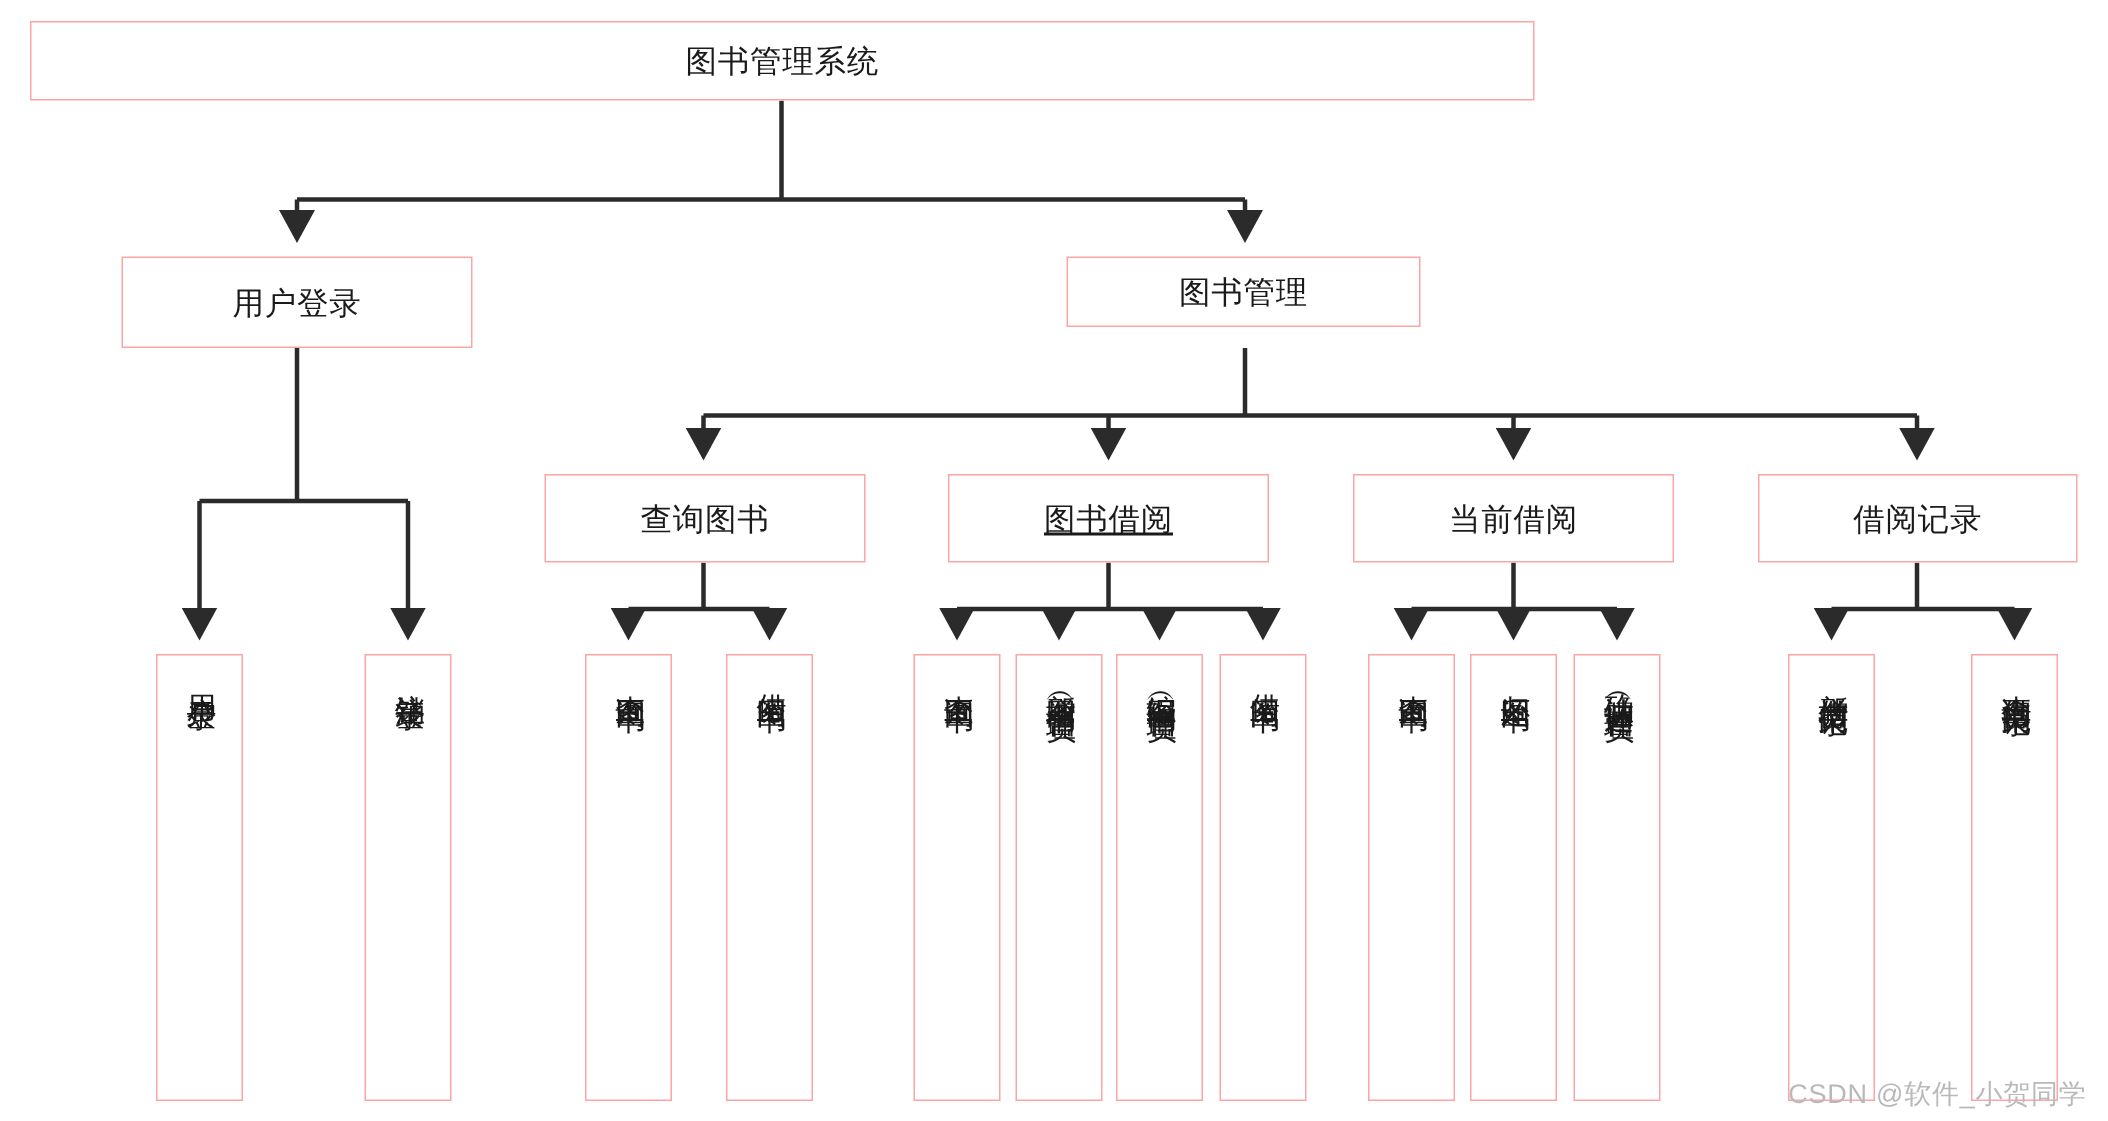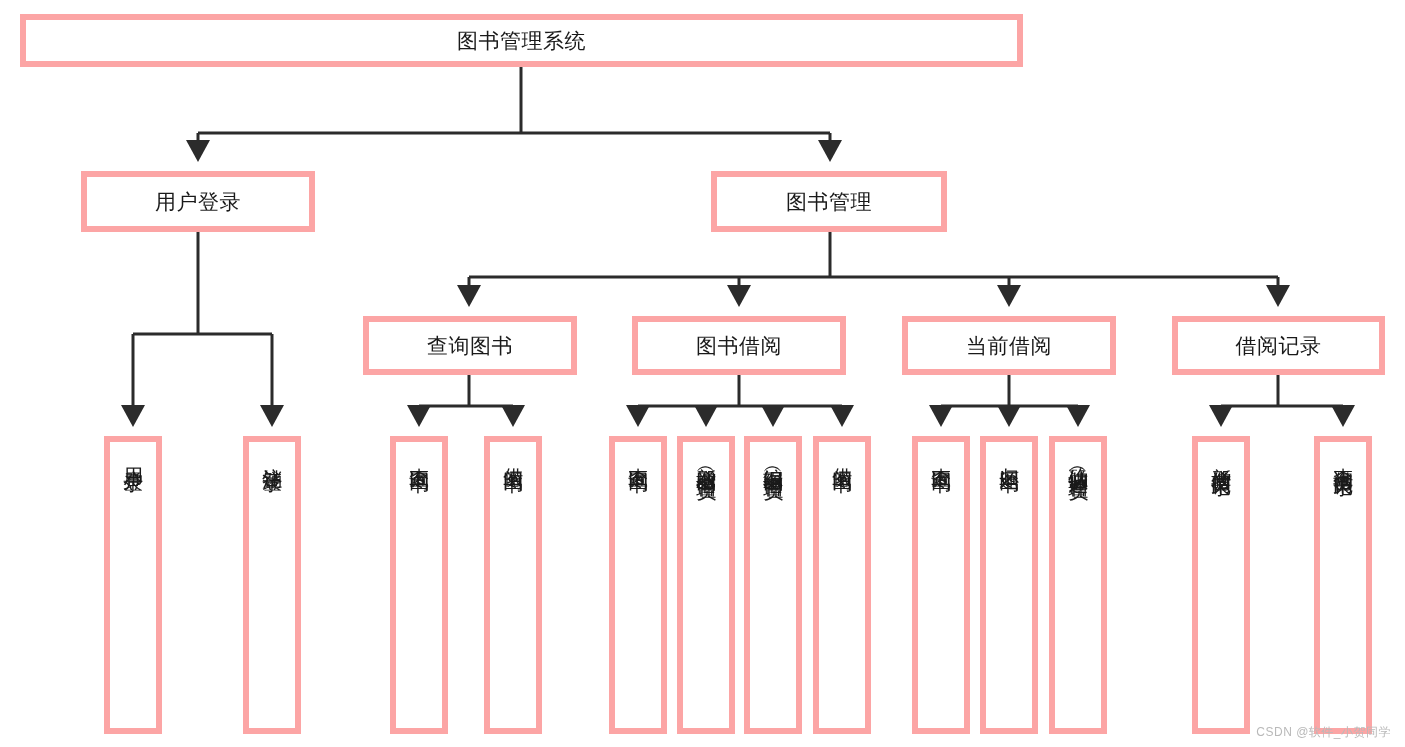--- a/index.html
+++ b/index.html
@@ -22,21 +22,21 @@
     left: 0;
     top: 0;
     width: 1405px;
     height: 747px;
     pointer-events: none;
   }
   .node {
     position: absolute;
     box-sizing: border-box;
     background: #ffffff;
-    border: 6px solid #fca5a5;
+    border: 1px solid #fca5a5;
     display: flex;
     align-items: center;
     justify-content: center;
     color: #1a1a1a;
     letter-spacing: 0.5px;
   }
   .node.horiz {
     font-size: 21px;
   }
   .node.vert {
@@ -49,21 +49,21 @@
     writing-mode: vertical-rl;
     text-orientation: upright;
     line-height: 1.18;
     letter-spacing: 2px;
     white-space: nowrap;
   }
   .watermark {
     position: absolute;
     right: 14px;
     bottom: 6px;
-    font-size: 12px;
+    font-size: 18px;
     color: #b9b9b9;
     letter-spacing: 0.5px;
     white-space: nowrap;
   }
 </style>
 </head>
 <body>
 
 <div id="canvas">
 
@@ -117,28 +117,28 @@
     </g>
   </svg>
 
   <div class="node horiz" style="left:20px; top:14px; width:1003px; height:53px;">
     <span>图书管理系统</span>
   </div>
 
   <div class="node horiz" style="left:81px; top:171px; width:234px; height:61px;">
     <span>用户登录</span>
   </div>
-  <div class="node horiz" style="left:711px; top:171px; width:236px; height:61px;">
+  <div class="node horiz" style="left:711px; top:171px; width:236px; height:47px;">
     <span>图书管理</span>
   </div>
 
   <div class="node horiz" style="left:363px; top:316px; width:214px; height:59px;">
     <span>查询图书</span>
   </div>
-  <div class="node horiz" style="left:632px; top:316px; width:214px; height:59px;">
+  <div class="node horiz" style="left:632px; top:316px; width:214px; height:59px;text-decoration:underline;">
     <span>图书借阅</span>
   </div>
   <div class="node horiz" style="left:1172px; top:316px; width:213px; height:59px;">
     <span>借阅记录</span>
   </div>
   <div class="node horiz" style="left:902px; top:316px; width:214px; height:59px;">
     <span>当前借阅</span>
   </div>
 
   <div class="node vert" style="left:104px; top:436px; width:58px; height:298px;">

